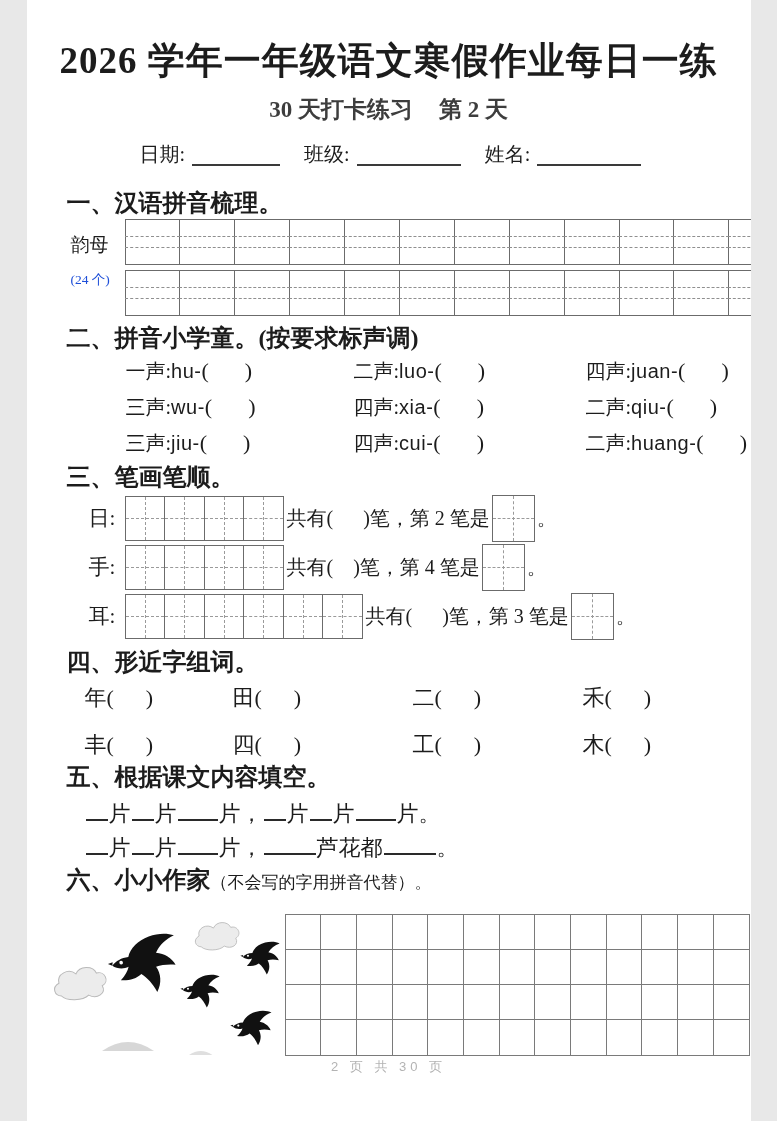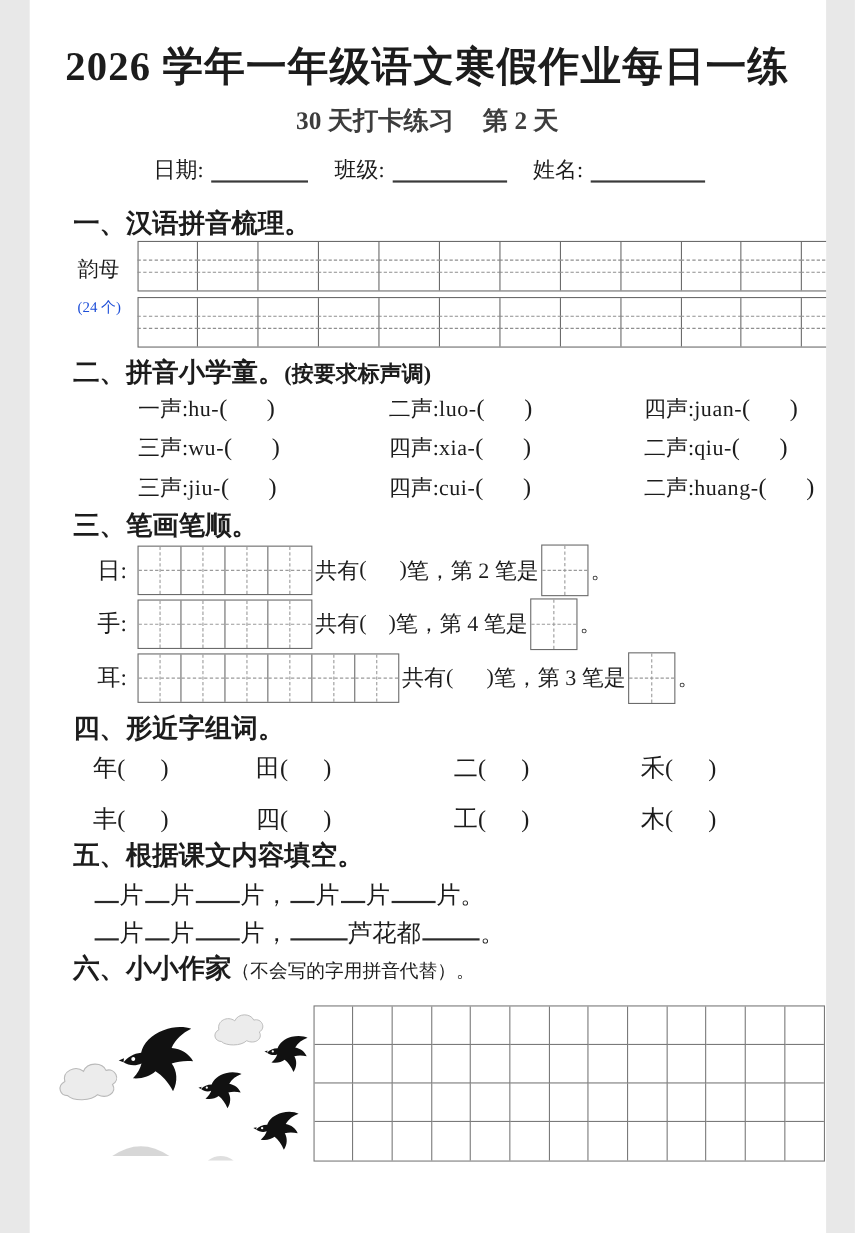--- a/index.html
+++ b/index.html
@@ -22,21 +22,21 @@
     position:absolute; top:141px; left:113px;
     font-size:20px; display:flex; align-items:baseline;
   }
   .date-field{display:flex; align-items:center; margin-right:24px;}
   .date-line-blank{
     display:inline-block; height:1em; margin-left:7px;
     border-bottom:2px solid #3a3a3a;
   }
   
   .sec-head{position:absolute; left:40px; font-size:24px; font-weight:800;font-family:Liberation Serif, serif;}
-  .sec-note{font-size:20px; font-weight:700;}
+  .sec-note{font-size:24px; font-weight:700;}
   .sec-note-light{font-size:17px; font-weight:400;}
   
   .s1-wrap{position:absolute; top:219px; left:44px; display:flex;}
   .s1-label-col{width:54px; text-align:left;}
   .s1-label{font-size:19px; margin-top:13px;}
   .s1-sublabel{font-size:13.5px; margin-top:13px; color:#1d4ed8;}
   .pinyin-rows{display:flex; flex-direction:column; gap:5px;}
   .pinyin-row{display:flex; border:1.5px solid #6b6b6b; background:#fff;}
   .pinyin-cell{width:53.9px; height:44px; border-right:1px solid #6b6b6b; position:relative;}
   .pinyin-cell:last-child{border-right:none;}
@@ -45,21 +45,21 @@
   }
   .pinyin-cell::before{top:36%;}
   .pinyin-cell::after{top:62%;}
   
   .tone-grid{
     position:absolute; top:358px; left:55px; width:700px;
     display:grid; grid-template-columns:228px 232px 1fr; row-gap:10px;margin-left:44px;
   }
   .tone-item{display:flex; align-items:baseline; height:26px;}
   .tone-label{font-size:20px;}
-  .tone-py{font-family:Liberation Serif, serif; font-size:20px; letter-spacing:0.5px;text-align:right;}
+  .tone-py{font-family:Liberation Sans, sans-serif; font-size:20px; letter-spacing:0.5px;text-align:right;}
   .paren{font-size:22px;}
   .paren-gap{display:inline-block; width:36px;}
   
   .stroke-rows{position:absolute; top:494px; left:62px;}
   .stroke-row{display:flex; align-items:center; height:48px; margin-bottom:1px; font-size:20px;}
   .stroke-char{font-size:21px; width:36px;}
   .tzg-row{display:flex; border:1.5px solid #6b6b6b; margin-right:3px;}
   .tzg-cell{width:38.5px; height:43px; border-right:1px solid #6b6b6b; position:relative;}
   .tzg-cell:last-child{border-right:none;}
   .tzg-cell::before{content:""; position:absolute; top:0; bottom:0; left:50%; border-left:1px dashed #9a9a9a;}
@@ -441,14 +441,15 @@
       <div class="comp-cell"></div>
       <div class="comp-cell"></div>
       <div class="comp-cell"></div>
       <div class="comp-cell"></div>
       <div class="comp-cell"></div>
       <div class="comp-cell"></div>
       <div class="comp-cell"></div>
       <div class="comp-cell"></div>
     </div>
 
+  <div class="footer">2 页 共 30 页</div>
 
 </div>
 
 </body></html>

